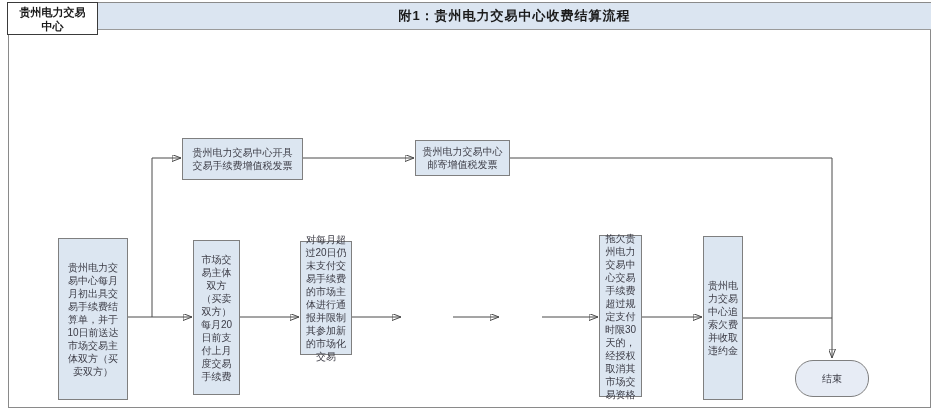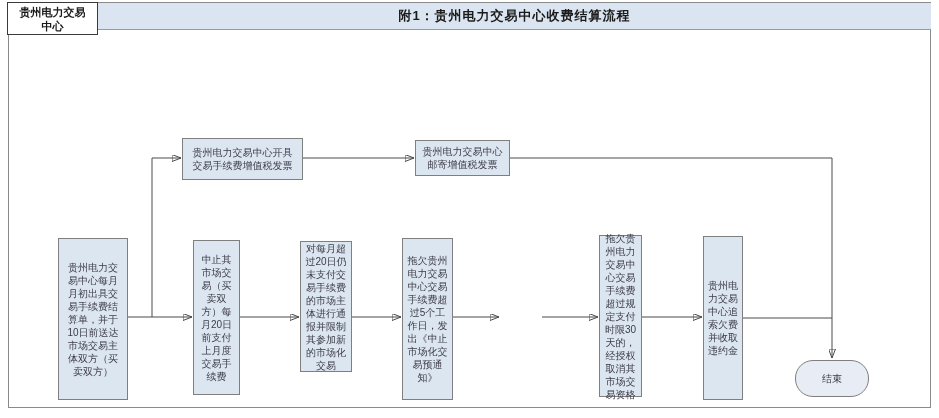--- a/index.html
+++ b/index.html
@@ -46,25 +46,24 @@
     <path d="M542 317 H598" marker-end="url(#arr)"></path>
     <path d="M642 317 H702" marker-end="url(#arr)"></path>
     <path d="M152 317 V158 H181" marker-end="url(#arr)"></path>
     <path d="M303 158 H414" marker-end="url(#arr)"></path>
     <path d="M510 158 H832 V358" marker-end="url(#arr)"></path>
     <path d="M743 318 H832"></path>
   </svg>
 
   <div class="node" style="left:58px;top:238px;width:70px;height:162px;padding:4px 8px;">贵州电力交易中心每月月初出具交易手续费结算单，并于10日前送达市场交易主体双方（买卖双方）</div>
 
-  <div class="node" style="left:193px;top:240px;width:47px;height:155px;padding:0 5px;">中止其市场交易（买卖双方）每月20日前支付上月度交易手续费</div>
+  <div class="node" style="left:193px;top:240px;width:47px;height:155px;padding:0 5px;">市场交易主体双方（买卖双方）每月20日前支付上月度交易手续费</div>
 
-  <div class="node" style="left:300px;top:241px;width:52px;height:131px;">对每月超过20日仍未支付交易手续费的市场主体进行通报并限制其参加新的市场化交易</div>
+  <div class="node" style="left:300px;top:241px;width:52px;height:114px;">对每月超过20日仍未支付交易手续费的市场主体进行通报并限制其参加新的市场化交易</div>
 
-  <div class="node" style="left:402px;top:238px;width:51px;height:162px;">拖欠贵州电力交易中心交易手续费超过5个工作日，发出《中止市场化交易预通知》</div>
 
 
   <div class="node" style="left:599px;top:235px;width:43px;height:162px;">拖欠贵州电力交易中心交易手续费超过规定支付时限30天的，经授权取消其市场交易资格</div>
 
   <div class="node" style="left:182px;top:138px;width:121px;height:42px;padding:0 6px;">贵州电力交易中心开具交易手续费增值税发票</div>
 
   <div class="node" style="left:703px;top:236px;width:40px;height:164px;padding:0 3px;">贵州电力交易中心追索欠费并收取违约金</div>
 
   <div class="node" style="left:415px;top:140px;width:95px;height:36px;padding:4px 6px;">贵州电力交易中心邮寄增值税发票</div>
 

